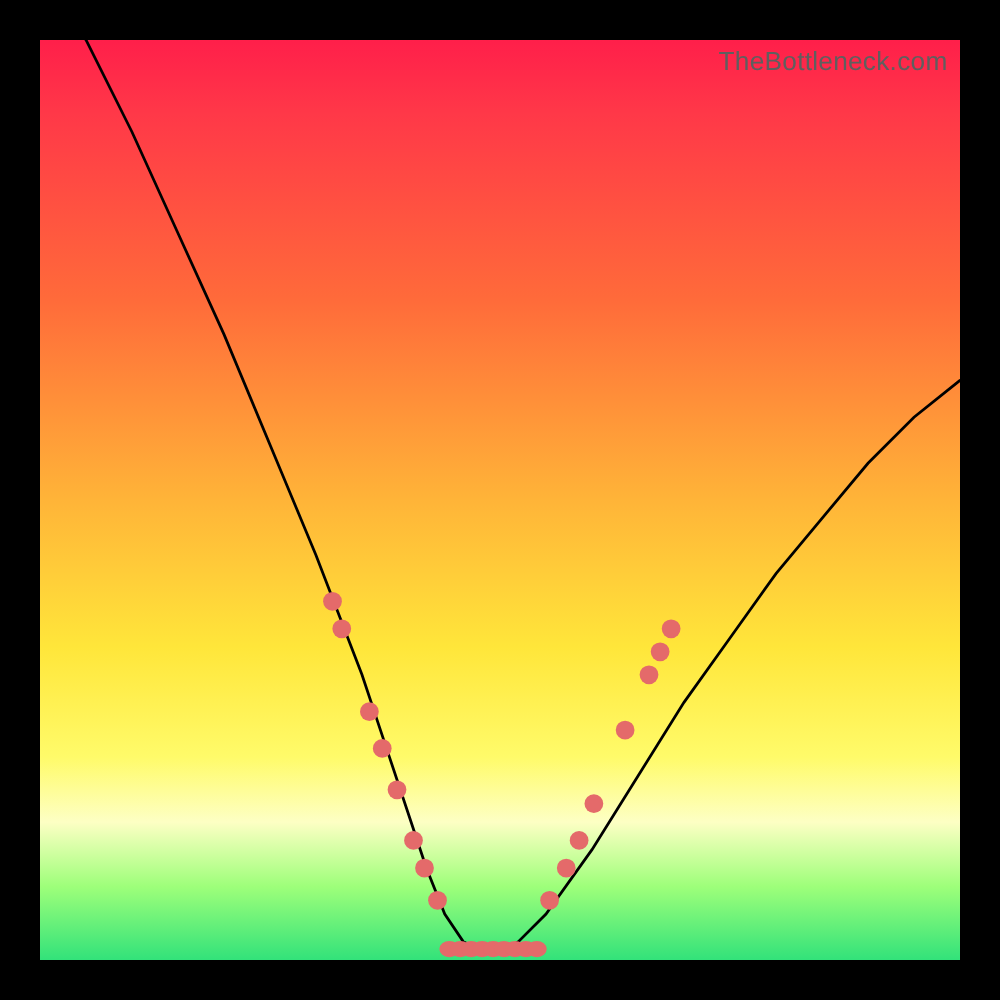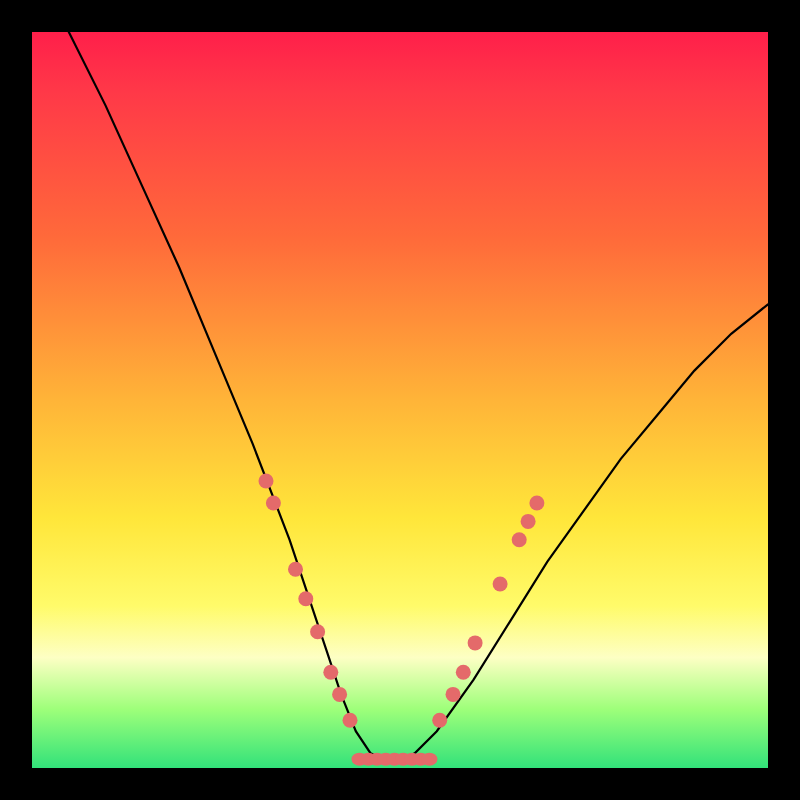--- a/index.html
+++ b/index.html
@@ -69,20 +69,21 @@
   .flat-dot {
     fill: #e46a6a;
     stroke: none;
   }
 </style>
 </head>
 <body>
 
 <div class="frame">
   <div class="plot">
+    <div class="watermark">TheBottleneck.com</div>
     <svg class="curve" viewBox="0 0 736 736">
       <path class="curve-path" d="M0.0 -58.9 L36.8 0.0 L73.6 73.6 L110.4 154.6 L147.2 235.5 L184.0 323.8 L220.8 412.2 L257.6 507.8 L279.7 574.1 L294.4 618.2 L309.1 662.4 L323.8 699.2 L338.6 721.3 L353.3 728.6 L368.0 728.6 L382.7 721.3 L404.8 699.2 L441.6 647.7 L478.4 588.8 L515.2 529.9 L552.0 478.4 L588.8 426.9 L625.6 382.7 L662.4 338.6 L699.2 301.8 L736.0 272.3" id="curvePath"></path>
       <g id="dots">
           <circle cx="234.0" cy="449.0" r="7.5" class="dot"></circle>
           <circle cx="241.4" cy="471.0" r="7.5" class="dot"></circle>
           <circle cx="263.5" cy="537.3" r="7.5" class="dot"></circle>
           <circle cx="273.8" cy="566.7" r="7.5" class="dot"></circle>
           <circle cx="285.6" cy="599.8" r="7.5" class="dot"></circle>
           <circle cx="298.8" cy="640.3" r="7.5" class="dot"></circle>
           <circle cx="307.6" cy="662.4" r="7.5" class="dot"></circle>

